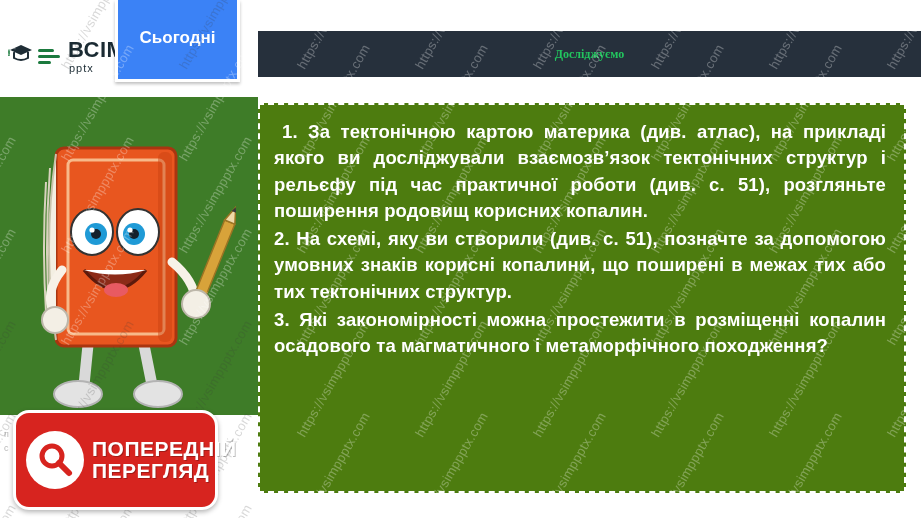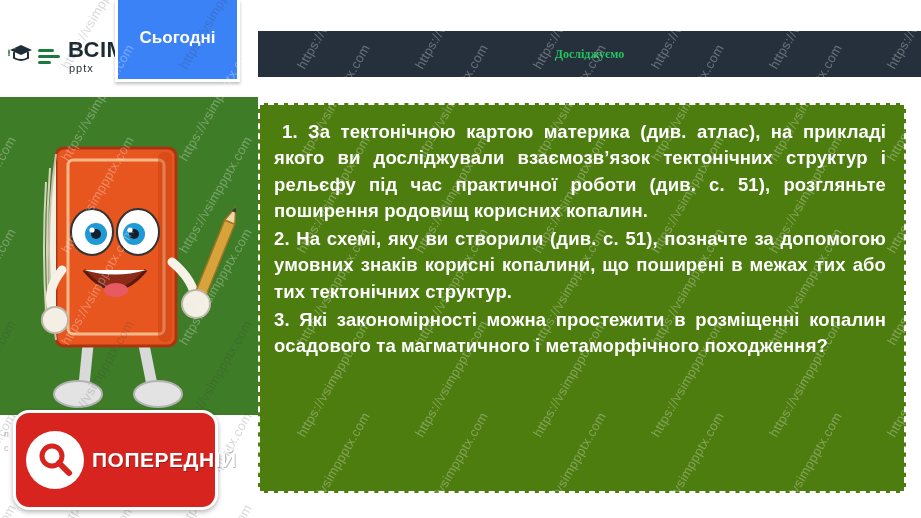--- a/index.html
+++ b/index.html
@@ -425,16 +425,17 @@
 
   <div class="preview-badge">
     <div class="preview-circle">
       <svg width="40" height="40" viewBox="0 0 40 40" xmlns="http://www.w3.org/2000/svg">
         <circle cx="17" cy="16" r="10" fill="none" stroke="#d7241f" stroke-width="5"></circle>
         <path d="M24 23 L34 33" stroke="#d7241f" stroke-width="6" stroke-linecap="round"></path>
       </svg>
     </div>
     <div class="preview-text">
       <span>ПОПЕРЕДНІЙ</span>
+      <span>ПЕРЕГЛЯД</span>
     </div>
   </div>
 
 </div>
 
 </body></html>

